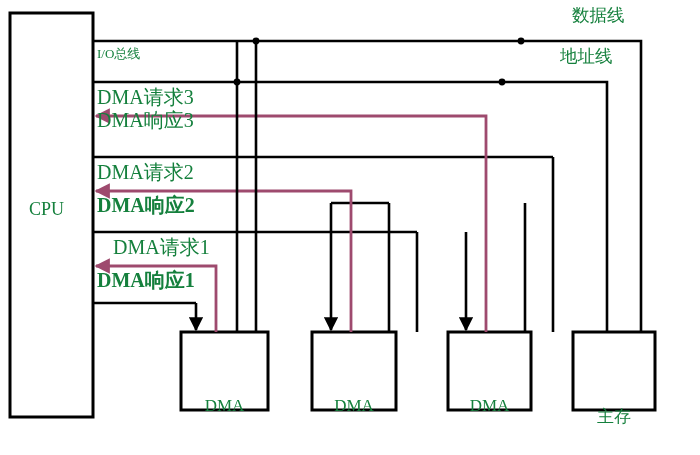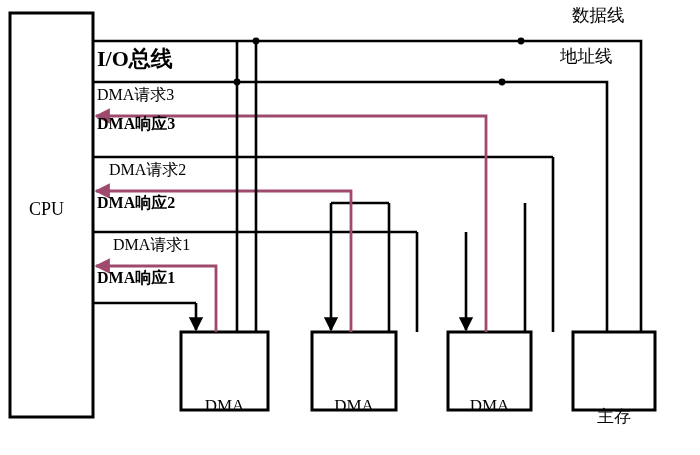--- a/index.html
+++ b/index.html
@@ -6,27 +6,27 @@
   #root{
     position:relative;
     width:700px;height:455px;
     background:#ffffff;
     font-family:"Liberation Serif","DejaVu Serif",serif;
     overflow:hidden;
   }
   svg#diagram{position:absolute;left:0;top:0;width:700px;height:455px;}
   .lbl{
     position:absolute;
-    color:#000000;
+    color:#15803d;
     font-family:"Liberation Serif","DejaVu Serif",serif;
     white-space:pre;
     line-height:1.05;
   }
-  .sig-lbl{font-size:16px;}
-  .bus-lbl{font-size:22px;font-weight:bold;}
+  .sig-lbl{font-size:20px;}
+  .bus-lbl{font-size:13px;}
   .corner-lbl{font-size:17.5px;}
   .box-lbl{
     font-size:17px;
     text-align:center;
     line-height:1.35;
   }
   .cpu-lbl{font-size:18px;}
 </style>
 </head>
 <body>
@@ -90,22 +90,22 @@
 
   </svg>
 
   <div class="lbl cpu-lbl" style="left:29px;top:200px;">CPU</div>
 
   <div class="lbl bus-lbl" style="left:97px;top:47px;">I/O总线</div>
   <div class="lbl corner-lbl" style="left:572px;top:6px;">数据线</div>
   <div class="lbl corner-lbl" style="left:560px;top:47px;font-family:Liberation Serif, serif;">地址线</div>
 
   <div class="lbl sig-lbl" style="left:97px;top:87px;">DMA请求3</div>
-  <div class="lbl sig-lbl" style="left:97px;top:116px;font-weight:bold;">DMA响应3</div>
-  <div class="lbl sig-lbl" style="left:97px;top:162px;margin-left:12px;">DMA请求2</div>
+  <div class="lbl sig-lbl" style="left:97px;top:110px;">DMA响应3</div>
+  <div class="lbl sig-lbl" style="left:97px;top:162px;">DMA请求2</div>
   <div class="lbl sig-lbl" style="left:97px;top:195px;font-weight:bold;">DMA响应2</div>
   <div class="lbl sig-lbl" style="left:97px;top:237px;margin-left:16px;">DMA请求1</div>
   <div class="lbl sig-lbl" style="left:97px;top:270px;font-weight:bold;">DMA响应1</div>
 
   <div class="lbl box-lbl" style="left:181px;top:349px;width:87px;">
     <div>DMA</div>
     
   </div>
 
   <div class="lbl box-lbl" style="left:312px;top:349px;width:84px;">

